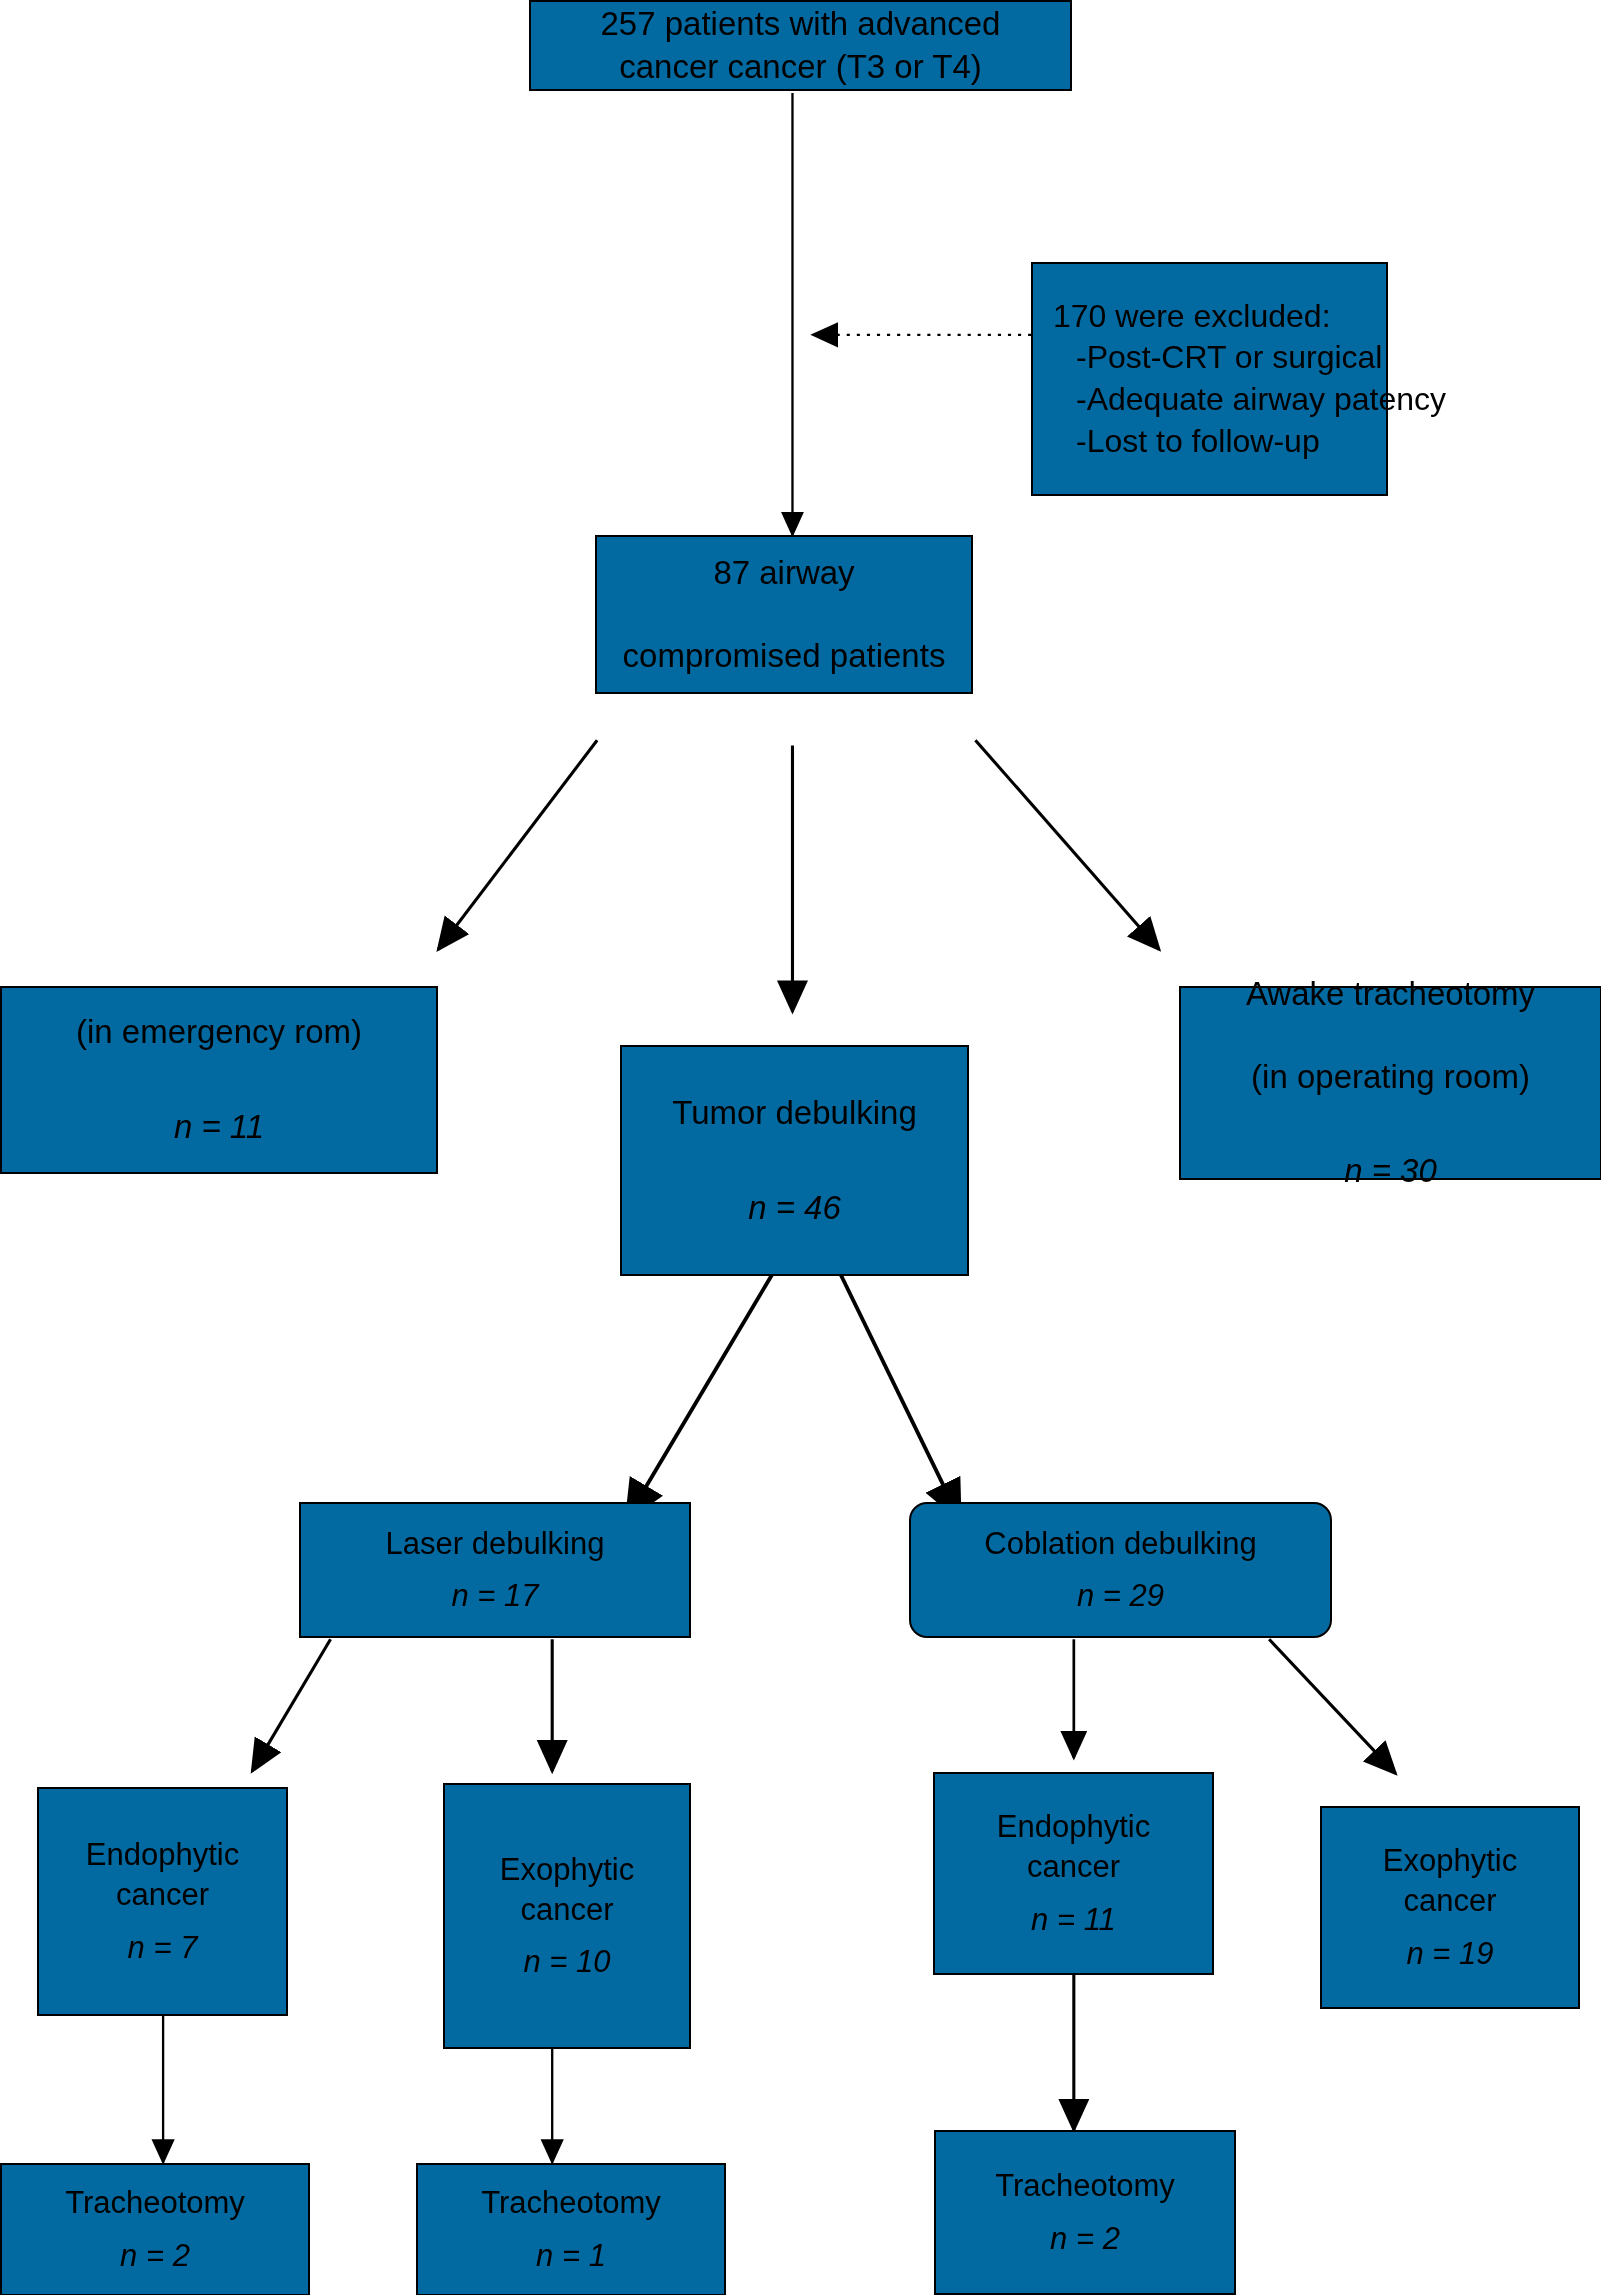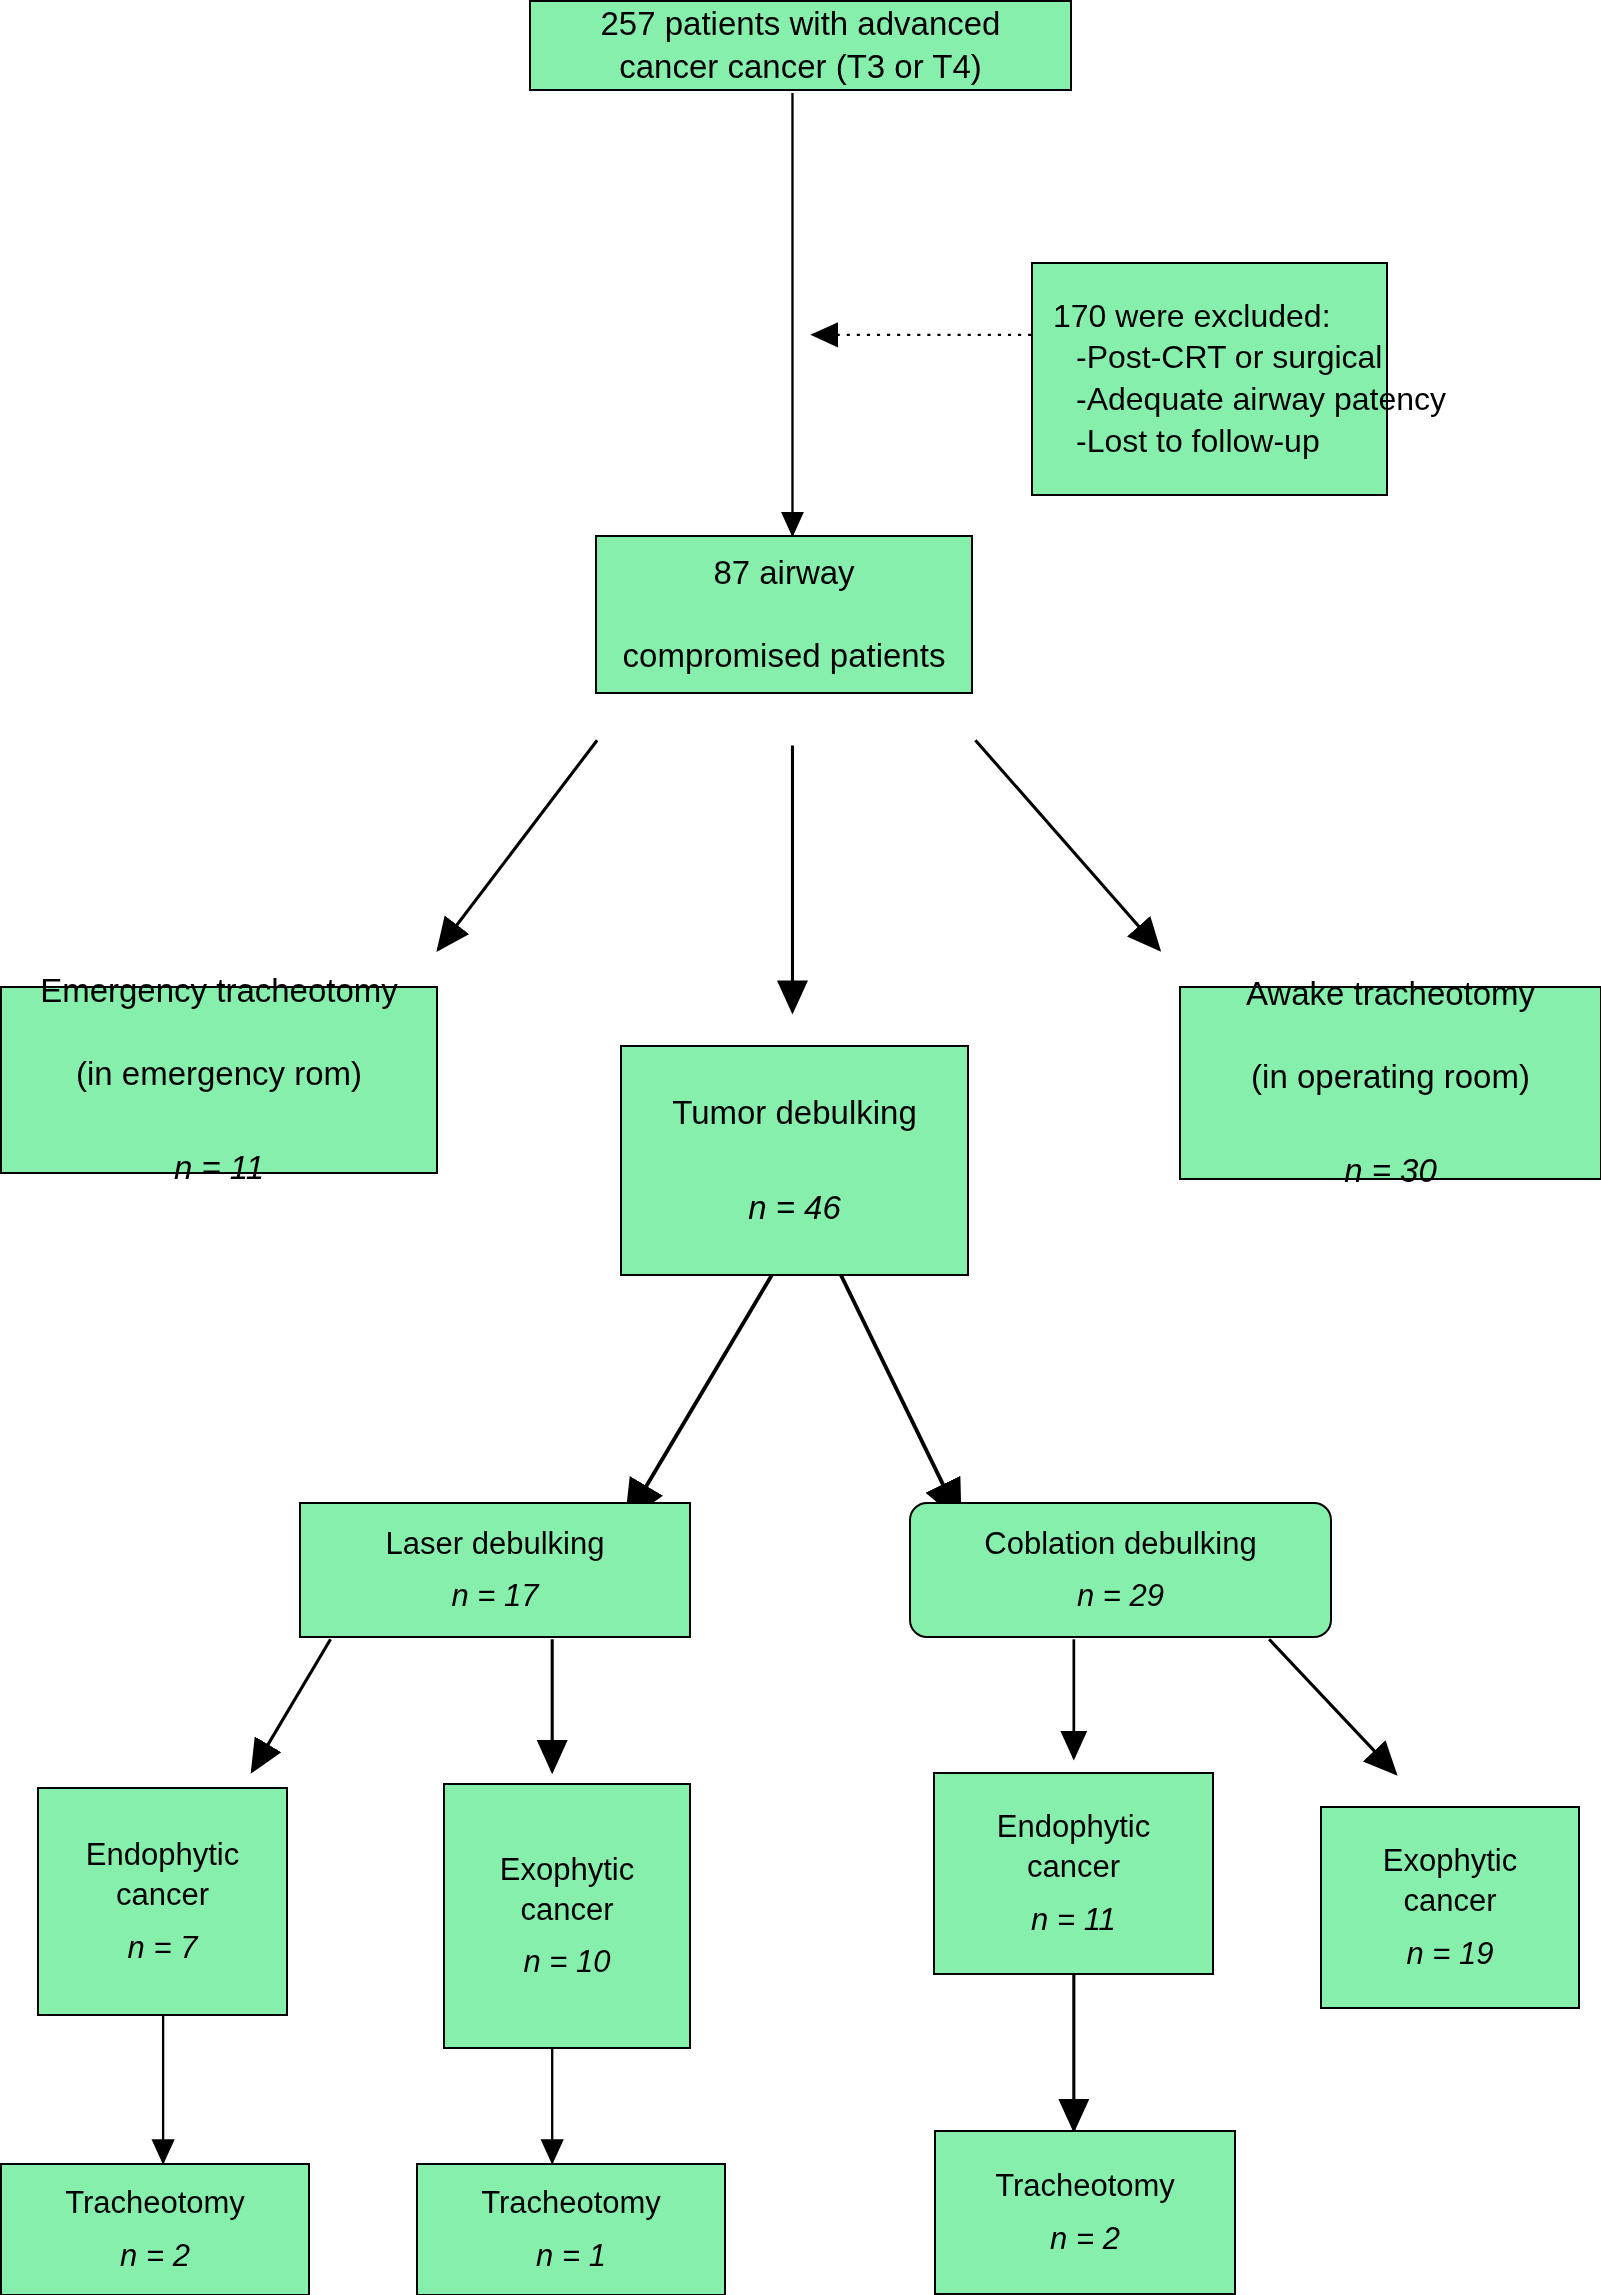--- a/index.html
+++ b/index.html
@@ -24,21 +24,21 @@
     left: 0;
     top: 0;
     width: 1602px;
     height: 2295px;
     pointer-events: none;
   }
   .node {
     position: absolute;
     box-sizing: border-box;
     border: 2.3px solid #000000;
-    background: #86efac;
+    background: #0369a1;
     display: flex;
     flex-direction: column;
     align-items: center;
     justify-content: center;
     text-align: center;
     line-height: 1.30;
     z-index: 2;
   }
   .node .line {
     display: block;
@@ -115,21 +115,20 @@
     <span class="line indent">-Adequate airway patency</span>
     <span class="line indent">-Lost to follow-up</span>
   </div>
 
   <div class="node fs-mid" style="left:595px; top:535px; width:378px; height:159px;">
     <span class="line">87 airway</span>
     <span class="line">compromised patients</span>
   </div>
 
   <div class="node fs-mid" style="left:0px; top:986px; width:438px; height:188px;">
-    <span class="line">Emergency tracheotomy</span>
     <span class="line">(in emergency rom)</span>
     <span class="line ital">n = 11</span>
   </div>
 
   <div class="node fs-mid" style="left:620px; top:1045px; width:349px; height:231px;">
     <span class="line">Tumor debulking</span>
     <span class="line ital">n = 46</span>
   </div>
 
   <div class="node fs-mid" style="left:1179px; top:986px; width:423px; height:194px;">

